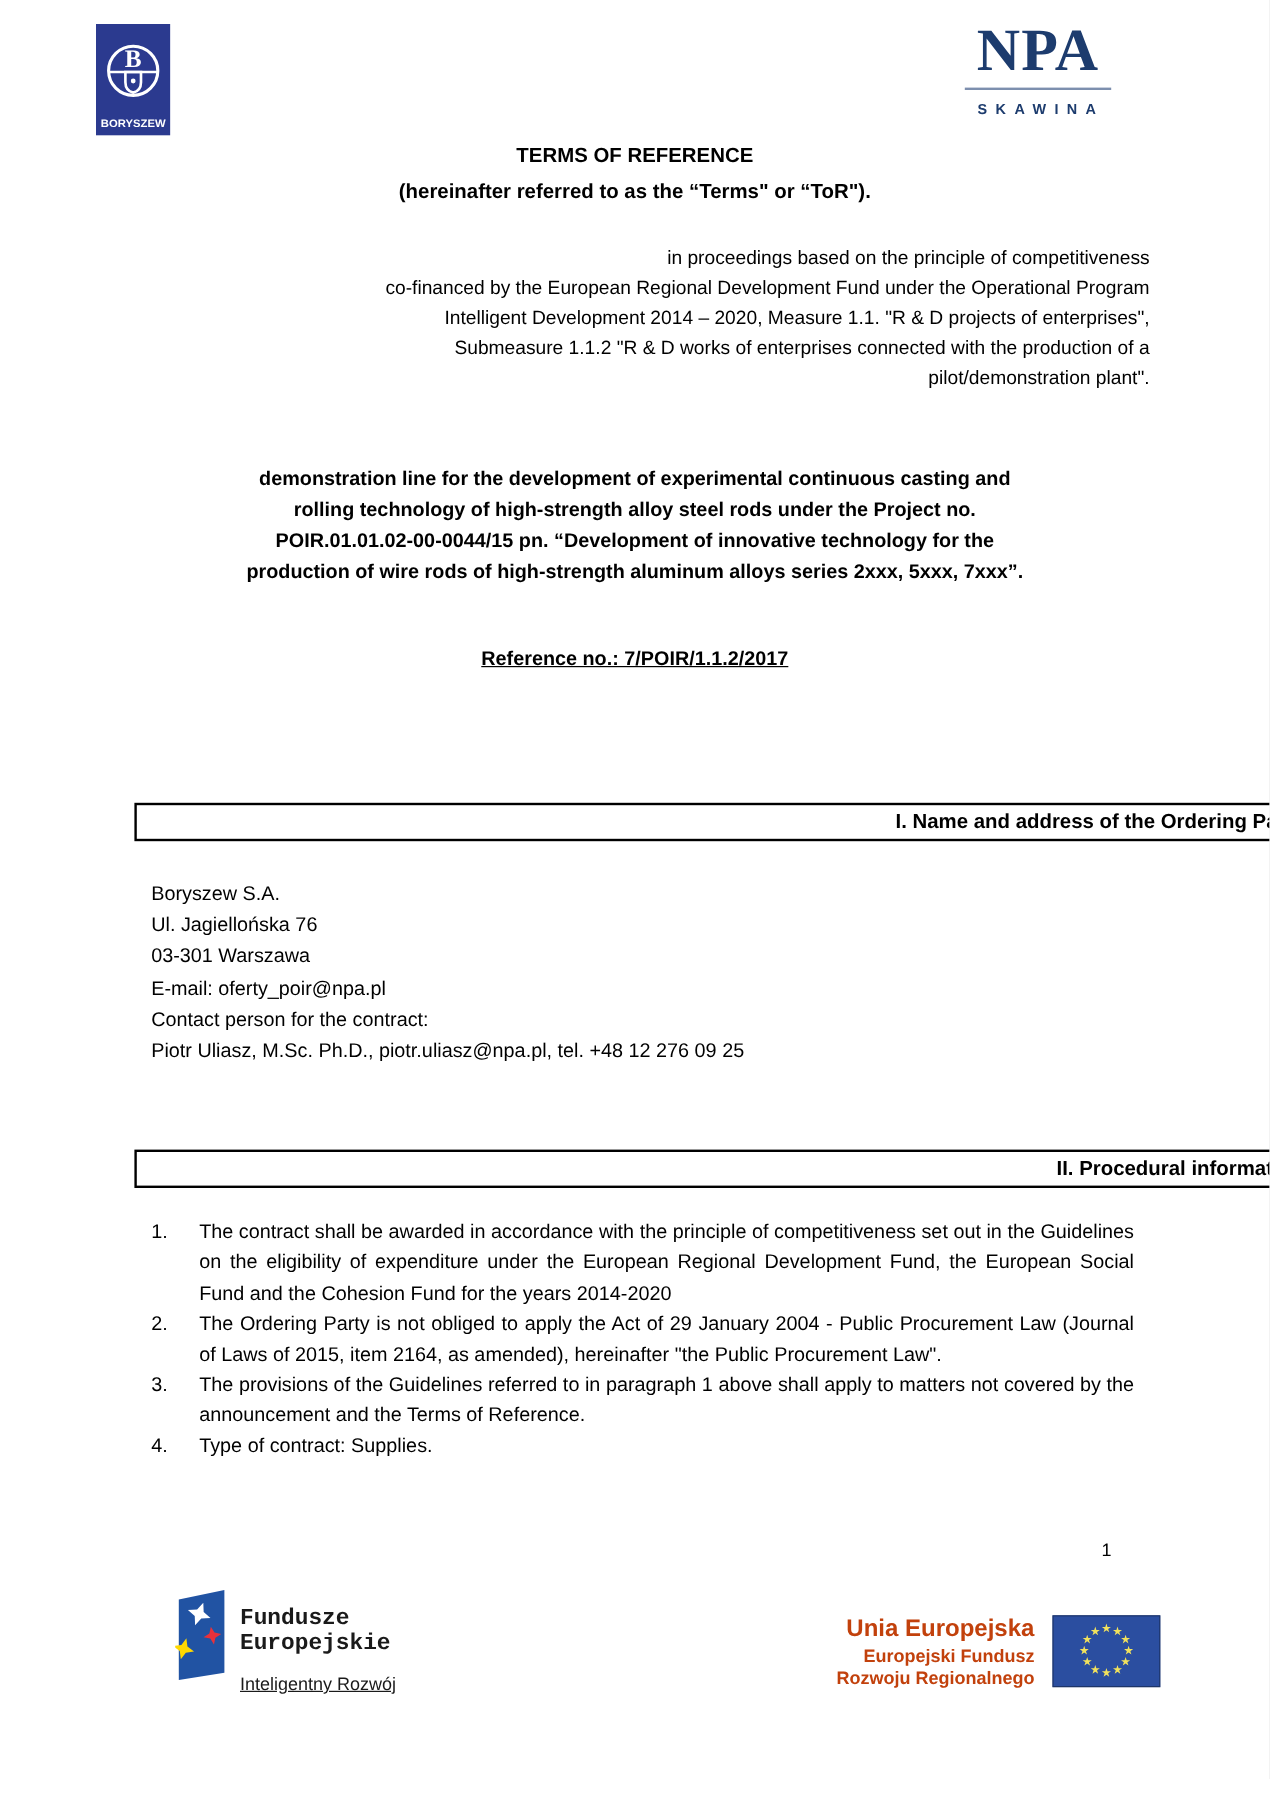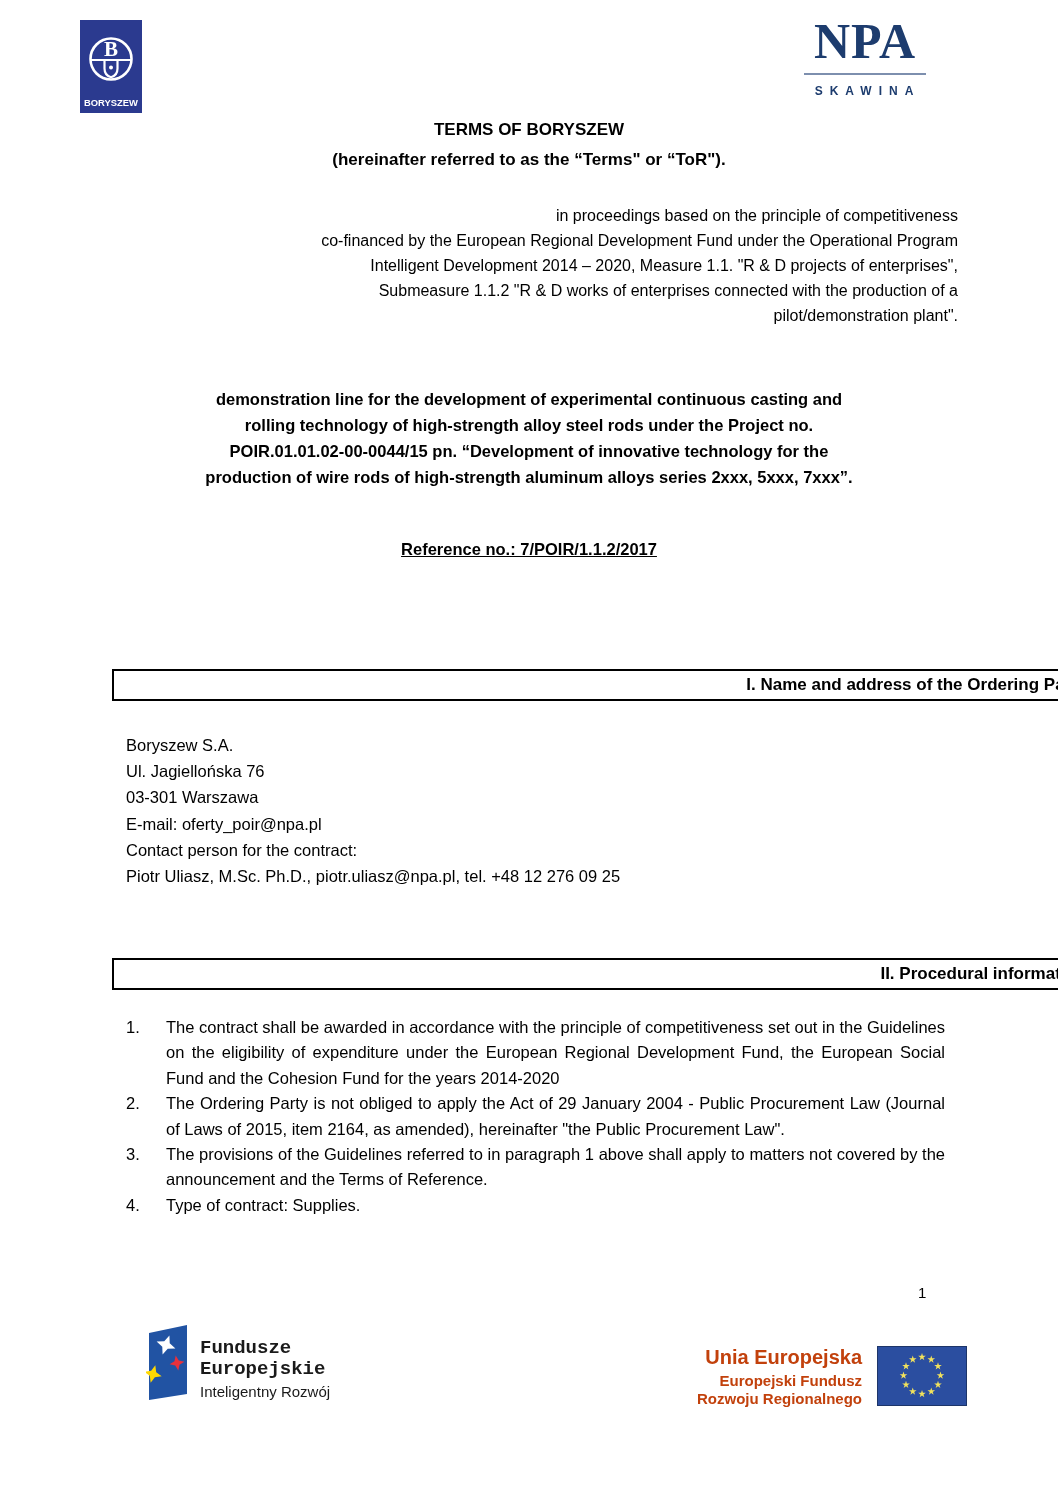--- a/index.html
+++ b/index.html
@@ -34,21 +34,21 @@
   .plist{position:absolute;left:126px;top:1015px;width:819px;font-size:16.5px;}
   .pitem{position:relative;padding-left:40px;line-height:25.4px;}
   .pitem .num{position:absolute;left:0;top:0;}
   .pitem .txt{display:block;text-align:justify;}
   
   .pageno{position:absolute;left:918px;top:1284px;font-size:15px;}
   
   .footer-fe{position:absolute;left:146px;top:1324px;display:flex;align-items:flex-start;color:#1a1a1a;}
   .fe-text{margin-left:10px;margin-top:14px;}
   .fe-bold{font-weight:bold;font-size:19px;line-height:21px;font-family:Liberation Mono, monospace;}
-  .fe-sub{font-size:15px;margin-top:3px;}
+  .fe-sub{font-size:15px;margin-top:15px;text-decoration:underline;}
   .footer-ue{position:absolute;left:598px;top:1346px;display:flex;align-items:flex-start;color:#c2410c;}
   .ue-text{width:264px;text-align:right;}
   .ue-title{font-weight:bold;font-size:20px;line-height:22px;}
   .ue-sub{font-size:15px;font-weight:600;line-height:17.5px;}
   .ue-sub.first{margin-top:4px;}
   .ue-flag{margin-left:15px;}
 </style>
 </head>
 <body>
 
@@ -66,21 +66,21 @@
     </svg>
   </div>
 
   <div class="logo-npa">
     <div class="npa-name">NPA</div>
     <div class="npa-rule"></div>
     <div class="npa-city">SKAWINA</div>
   </div>
 
   <div class="title">
-    <div>TERMS OF BORYSZEW</div>
+    <div>TERMS OF REFERENCE</div>
     <div>(hereinafter referred to as the “Terms" or “ToR").</div>
   </div>
 
   <div class="intro">
     <div>in proceedings based on the principle of competitiveness</div>
     <div>co-financed by the European Regional Development Fund under the Operational Program</div>
     <div>Intelligent Development 2014 – 2020, Measure 1.1. "R &amp; D projects of enterprises",</div>
     <div>Submeasure 1.1.2 "R &amp; D works of enterprises connected with the production of a</div>
     <div>pilot/demonstration plant".</div>
   </div>

